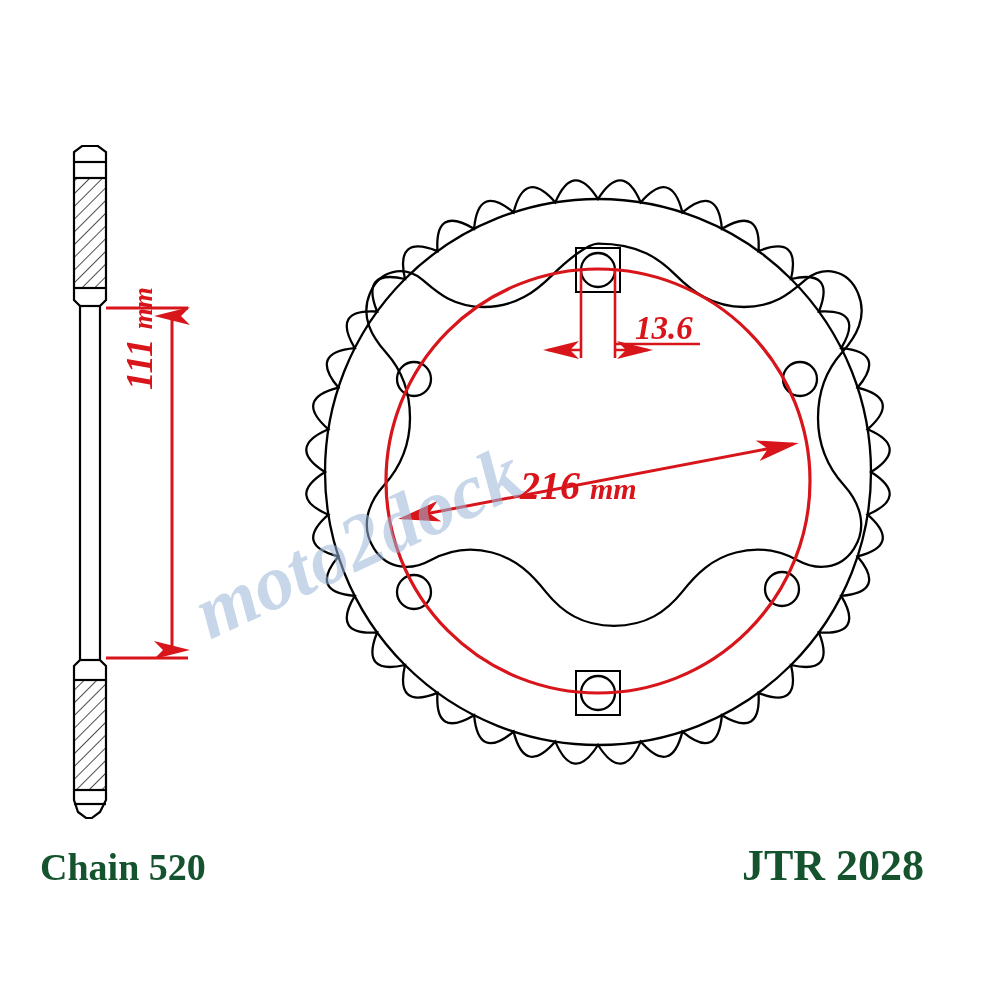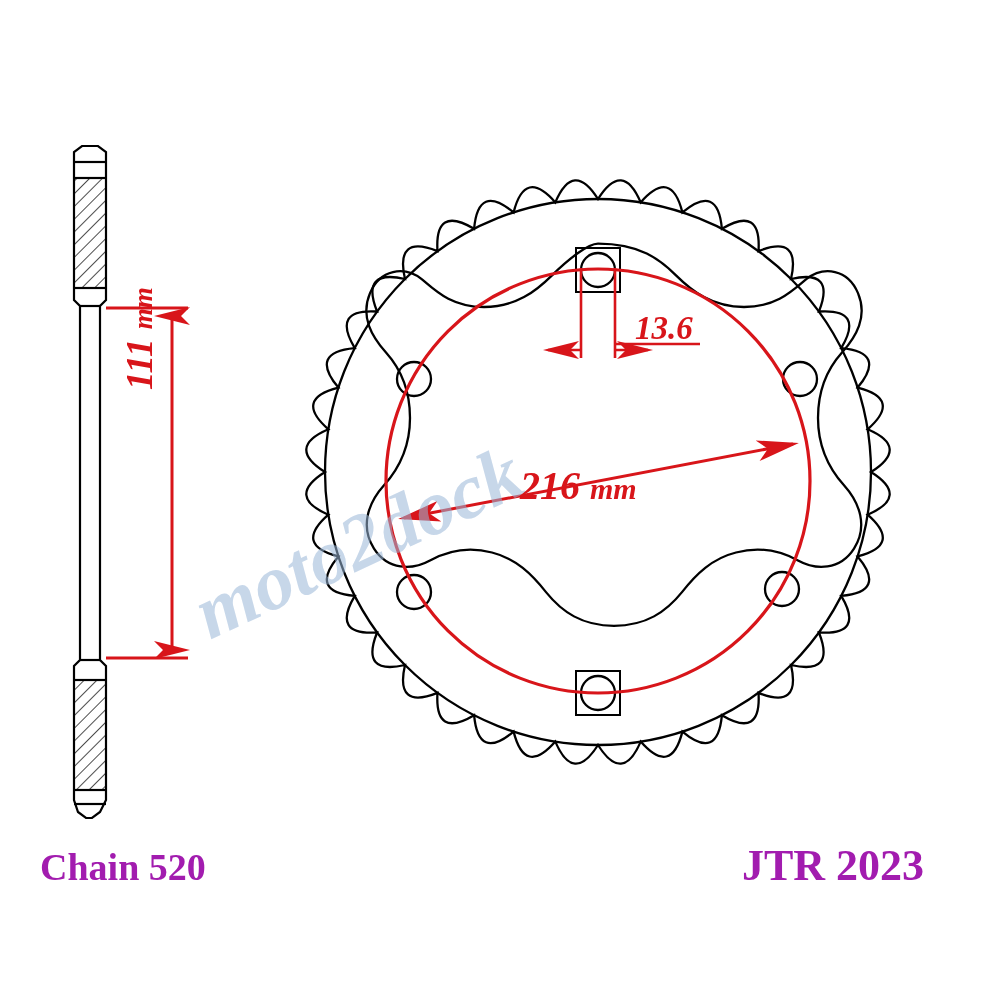--- a/index.html
+++ b/index.html
@@ -1,20 +1,20 @@
 <!DOCTYPE html>
 <html><head>
 <meta charset="utf-8">
 <style>
   html,body{margin:0;padding:0;background:#ffffff;}
   body{width:1000px;height:1000px;font-family:"Liberation Serif",serif;overflow:hidden;}
   #stage{position:relative;width:1000px;height:1000px;}
   svg{position:absolute;top:0;left:0;}
   .lbl{position:absolute;font-family:"Liberation Serif",serif;font-weight:bold;font-style:italic;color:#d8151a;white-space:nowrap;}
-  .bottom-lbl{position:absolute;font-family:"Liberation Serif",serif;font-weight:bold;color:#a21caf;white-space:nowrap;}
+  .bottom-lbl{position:absolute;font-family:"Liberation Serif",serif;font-weight:bold;color:#14532d;white-space:nowrap;}
   #lbl-111{left:118px;top:390px;font-size:37px;transform:rotate(-90deg);transform-origin:left top;}
   #lbl-111 .unit{font-size:27px;}
   #lbl-143{left:520px;top:462px;font-size:40px;}
   #lbl-143 .unit{font-size:30px;}
   #lbl-105{left:635px;top:310px;font-size:33px;}
   #lbl-chain{left:40px;top:845px;font-size:38px;}
   #lbl-part{left:742px;top:840px;font-size:44px;}
 </style>
 </head>
 <body>
@@ -132,15 +132,15 @@
     <g id="wm-g" opacity="0.55">
       <text x="210" y="640" transform="rotate(-25 210 640)" font-family="Liberation Serif, serif" font-style="italic" font-weight="bold" font-size="78" fill="#9ab7d8">moto2dock</text>
     </g>
   </svg>
 
   <div class="lbl" id="lbl-111"><span>111</span> <span class="unit">mm</span></div>
   <div class="lbl" id="lbl-143"><span>216</span> <span class="unit">mm</span></div>
   <div class="lbl" id="lbl-105"><span>13.6</span></div>
 
   <div class="bottom-lbl" id="lbl-chain">Chain 520</div>
-  <div class="bottom-lbl" id="lbl-part">JTR 2023</div>
+  <div class="bottom-lbl" id="lbl-part">JTR 2028</div>
 
 </div>
 
 </body></html>

